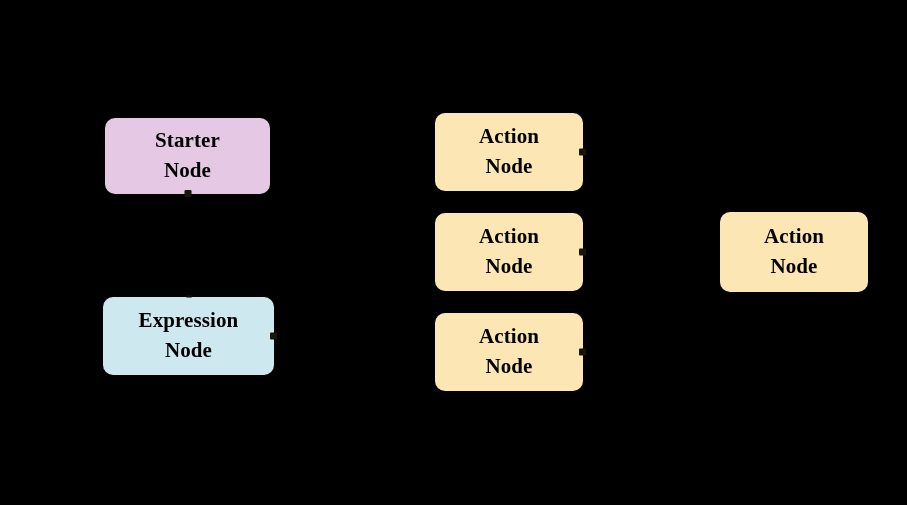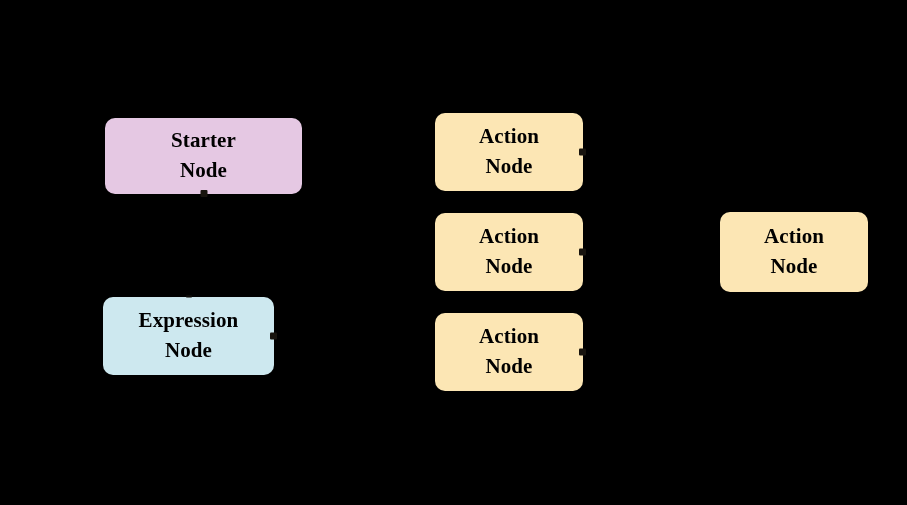--- a/index.html
+++ b/index.html
@@ -52,21 +52,21 @@
 
   .port.right  { right: -3px;  top: 50%; transform: translateY(-50%); }
   .port.bottom { bottom: -3px; left: 50%; transform: translateX(-50%); }
   .port.top    { top: -2px;    left: 50%; transform: translateX(-50%);
                  width: 6px; height: 3px; opacity: .55; }
 </style>
 </head>
 <body>
 
 <div id="canvas" style="width: 907px; height: 505px; background: rgb(0, 0, 0);">
-    <div class="node" style="left: 105px; top: 118px; width: 197px; height: 76px; background: rgb(229, 200, 227);">
+    <div class="node" style="left: 105px; top: 118px; width: 165px; height: 76px; background: rgb(229, 200, 227);">
       <span class="line">Starter</span>
       <span class="line">Node</span>
       <span class="port bottom" style="background: rgb(24, 20, 14);"></span>
     </div>
     <div class="node" style="left: 103px; top: 297px; width: 171px; height: 78px; background: rgb(205, 232, 239);">
       <span class="line">Expression</span>
       <span class="line">Node</span>
       <span class="port top" style="background: rgb(24, 20, 14);"></span>
       <span class="port right" style="background: rgb(24, 20, 14);"></span>
     </div>

